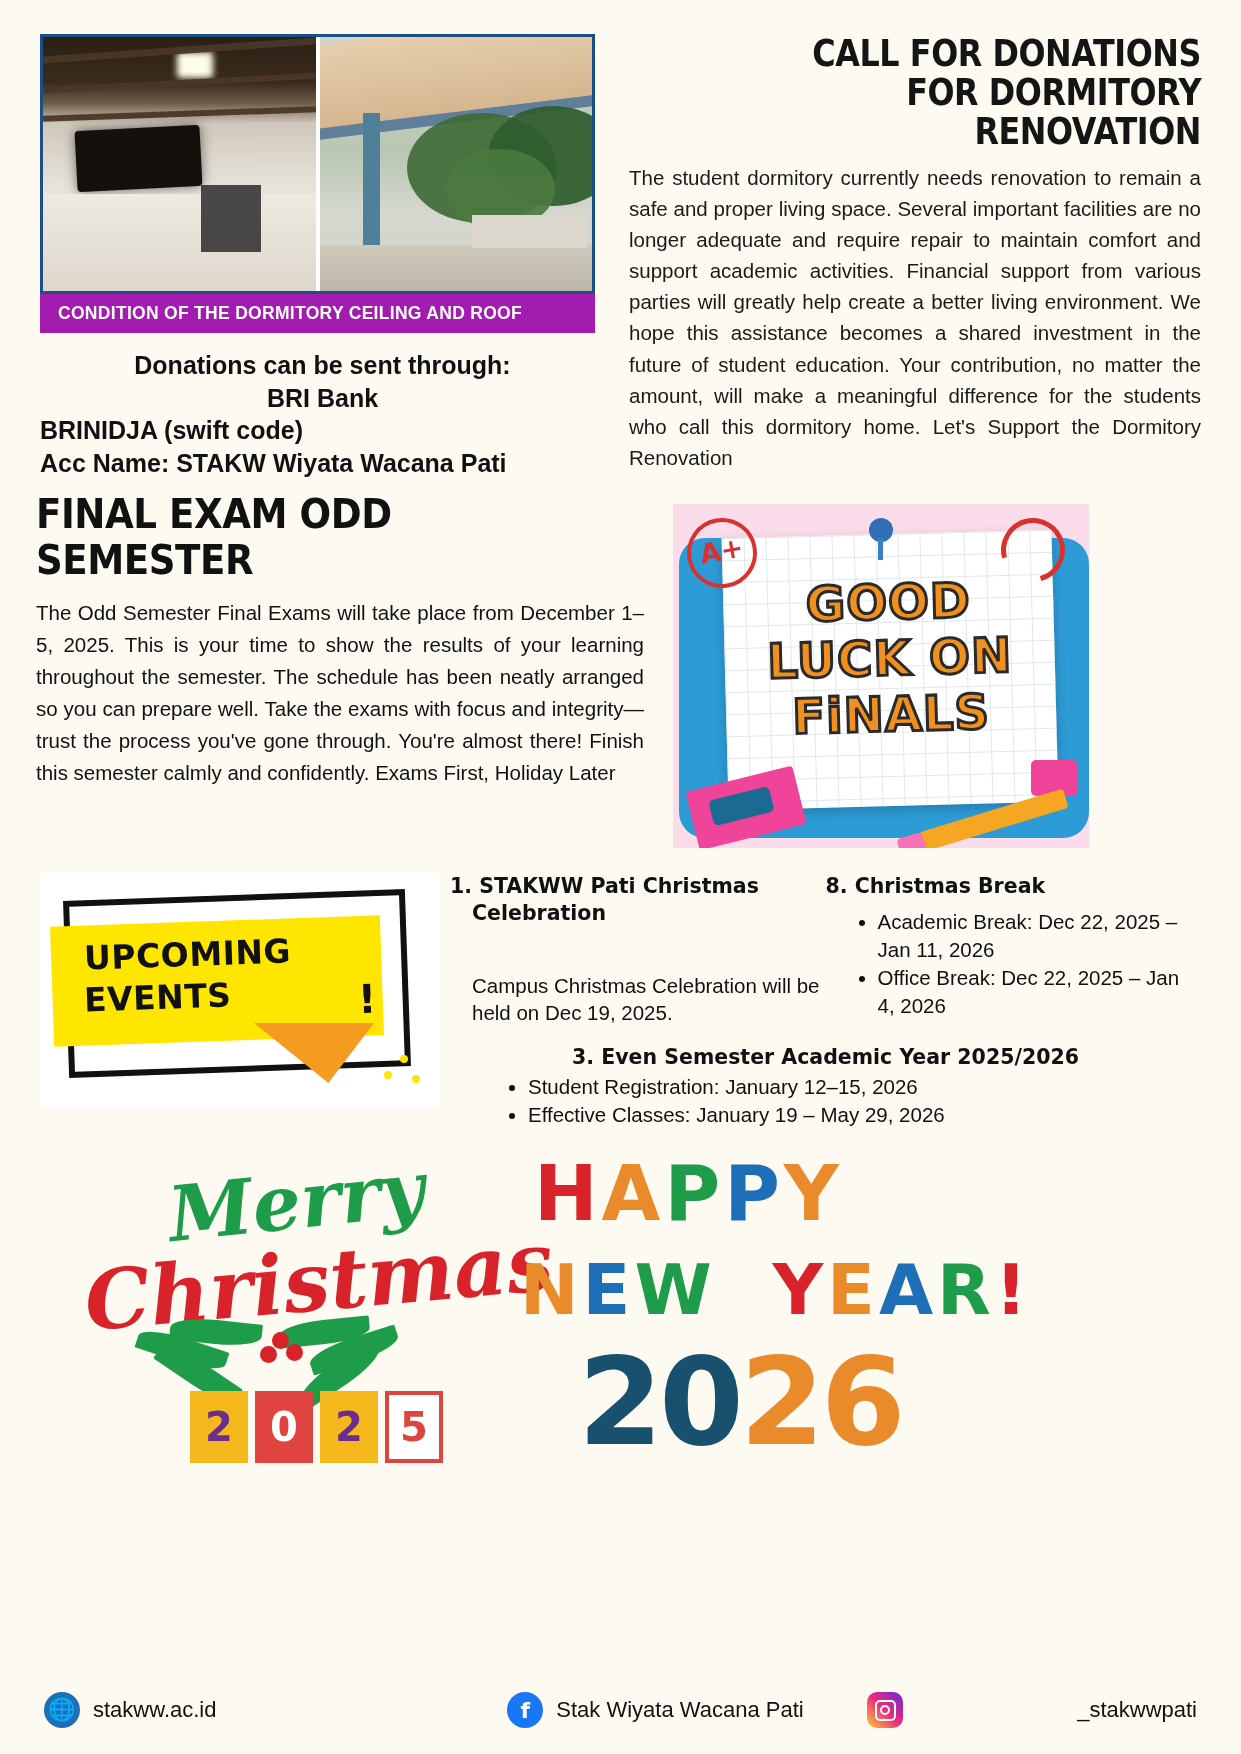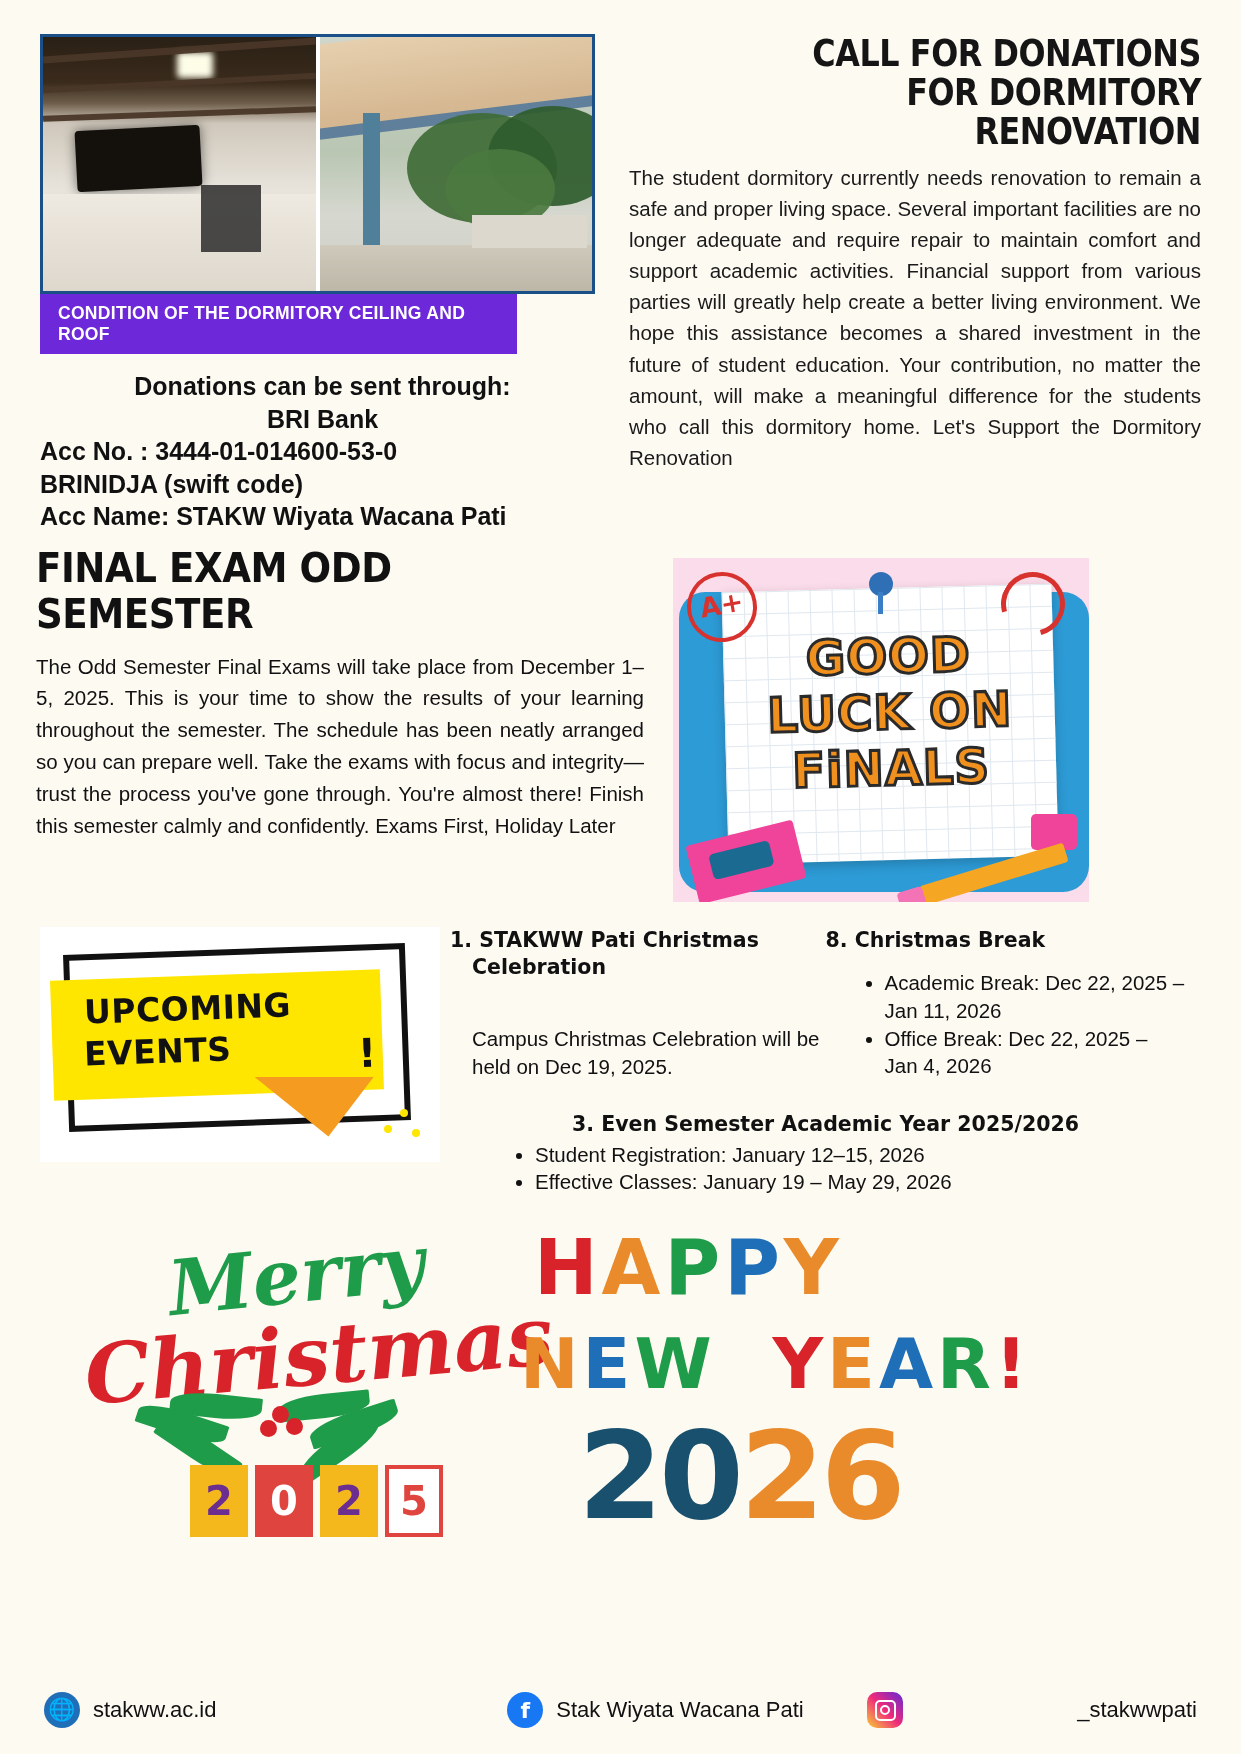--- a/index.html
+++ b/index.html
@@ -52,22 +52,22 @@
   .ph2 .post{position:absolute;left:16%;top:30%;width:17px;height:70%;background:#4f7f99;}
   .ph2 .tree{position:absolute;border-radius:50%;background:#3f6b36;opacity:.92;}
   .ph2 .t1{left:32%;top:30%;width:150px;height:110px;}
   .ph2 .t2{left:62%;top:27%;width:130px;height:100px;background:#2f5c2c;}
   .ph2 .t3{left:46%;top:44%;width:110px;height:80px;background:#4b7a3f;}
   .ph2 .ground{position:absolute;left:0;bottom:0;width:100%;height:18%;
       background:linear-gradient(180deg,#cfc9bb,#bdb7a8);}
   .ph2 .bldg{position:absolute;left:56%;bottom:17%;width:42%;height:13%;background:#ddd8cd;}
 
   .caption-bar{
-    width:477px;box-sizing:border-box;
-    background:#6d28d9;color:#fff;
+    width:555px;box-sizing:border-box;
+    background:#a21caf;color:#fff;
     font-weight:bold;font-size:17.5px;letter-spacing:.3px;
     padding:9px 0 9px 18px;
   }
 
   .donate-block{margin-top:16px;font-weight:bold;font-size:25px;line-height:1.30;}
   .donate-c{text-align:center;}
   .donate-l{text-align:left;}
 
   
   .headline{
@@ -150,21 +150,21 @@
   .uc-t1{top:62px;font-size:33px;}
   .uc-t2{top:105px;font-size:33px;}
   .uc-bang{position:absolute;left:318px;top:103px;font-size:40px;font-weight:bold;color:#111;
       font-family:"DejaVu Sans", sans-serif;transform:rotate(-2deg);}
   .uc-dot{position:absolute;width:8px;height:8px;background:#ffe600;border-radius:50%;}
 
   .ev-cols{display:flex;}
   .ev-col{flex:1;}
   .ev-head{font-weight:bold;font-size:20.5px;line-height:1.33;font-family:"DejaVu Sans", sans-serif;}
   .ev-sub{font-size:20.5px;line-height:1.36;padding-left:22px;margin-top:44px;}
-  .ev-ul{margin:15px;padding-left:44px;font-size:20.5px;line-height:1.36;}
+  .ev-ul{margin:8px;padding-left:44px;font-size:20.5px;line-height:1.36;}
   .ev-ul li{margin:0;}
   .ev-third{margin-top:16px;text-align:center;}
   .ev-third .ev-head{font-size:20.5px;}
   .ev-third .ev-ul{text-align:left;padding-left:70px;margin-top:2px;}
 
   
   .greet{display:flex;padding:16px 40px 0 40px;box-sizing:border-box;}
   .merry{width:470px;flex:0 0 470px;position:relative;height:340px;}
   .merry-1{position:absolute;left:128px;top:4px;font-family:"DejaVu Serif", serif;font-style:italic;
       font-weight:bold;font-size:76px;color:#1f9c4a;transform:rotate(-6deg);}
@@ -234,21 +234,20 @@
           <div class="post"></div>
           <div class="ground"></div>
           <div class="bldg"></div>
         </div>
       </div>
       <div class="caption-bar">CONDITION OF THE DORMITORY CEILING AND ROOF</div>
 
       <div class="donate-block">
         <div class="donate-c">Donations can be sent through:</div>
         <div class="donate-c">BRI Bank</div>
-        <div class="donate-l">Acc No. : 3444-01-014600-53-0</div>
         <div class="donate-l">BRINIDJA (swift code)</div>
         <div class="donate-l">Acc Name: STAKW Wiyata Wacana Pati</div>
       </div>
     </div>
 
     <div class="top-right">
       <div class="headline">
         <div>CALL FOR DONATIONS</div>
         <div>FOR DORMITORY RENOVATION</div>
       </div>

